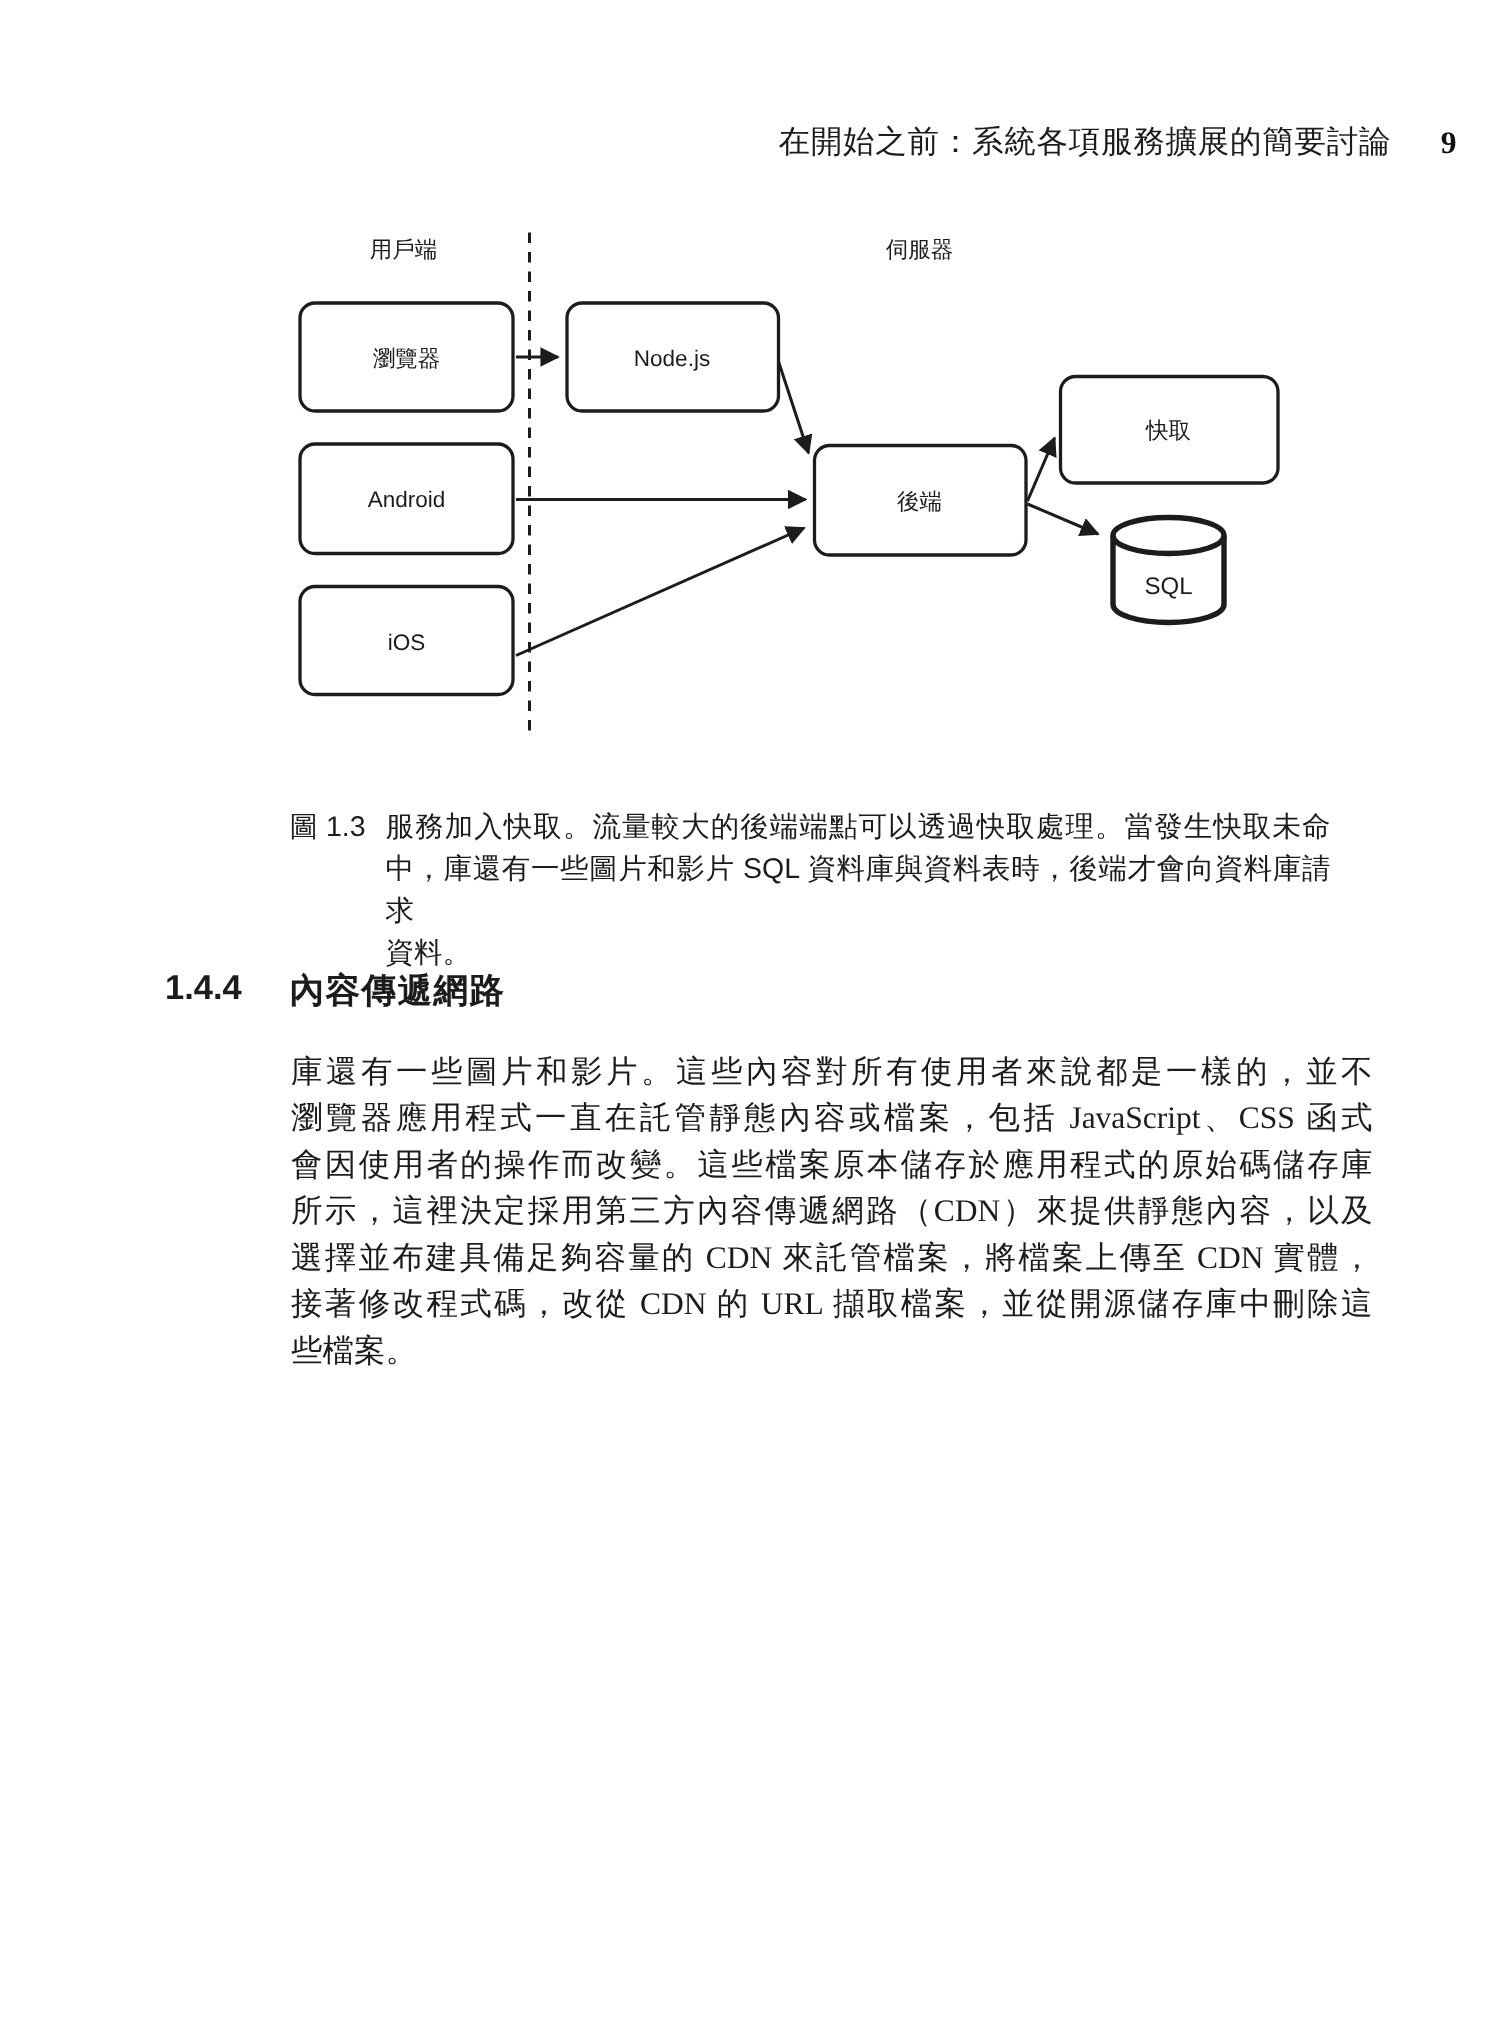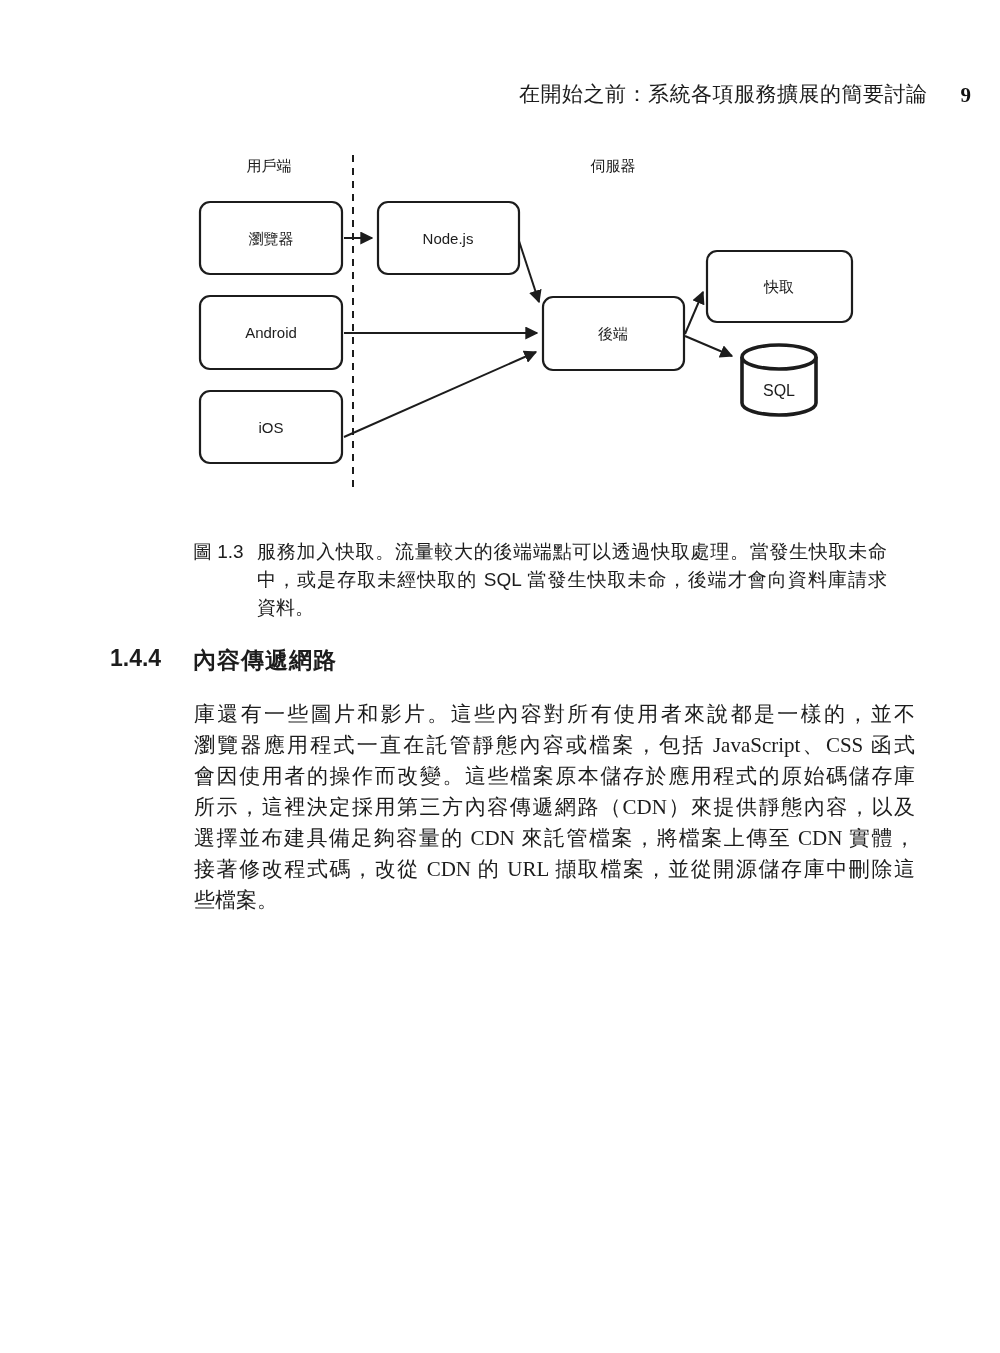--- a/index.html
+++ b/index.html
@@ -114,21 +114,21 @@
       <path class="cyl" d="M742,357 V403 a37,12 0 0 0 74,0 V357"></path>
       <ellipse class="cyl" cx="779" cy="357" rx="37" ry="12"></ellipse>
     </g>
     <text class="sql-label" x="779" y="396">SQL</text>
   </svg>
 
   <div class="fig-caption">
     <span class="fig-label">圖 1.3</span>
     <span class="fig-lines">
       <span class="jl" style="display:block">服務加入快取。流量較大的後端端點可以透過快取處理。當發生快取未命</span>
-      <span class="jl" style="display:block">中，或是存取未經快取的 SQL 當發生快取未命，後端才會向資料庫請求</span>
+      <span class="jl" style="display:block">中，庫還有一些圖片和影片 SQL 資料庫與資料表時，後端才會向資料庫請求</span>
       <span class="ll" style="display:block">資料。</span>
     </span>
   </div>
 
   <div class="section-heading">
     <span class="sec-num">1.4.4</span>
     <span class="sec-title">內容傳遞網路</span>
   </div>
 
   <div class="body-text">

